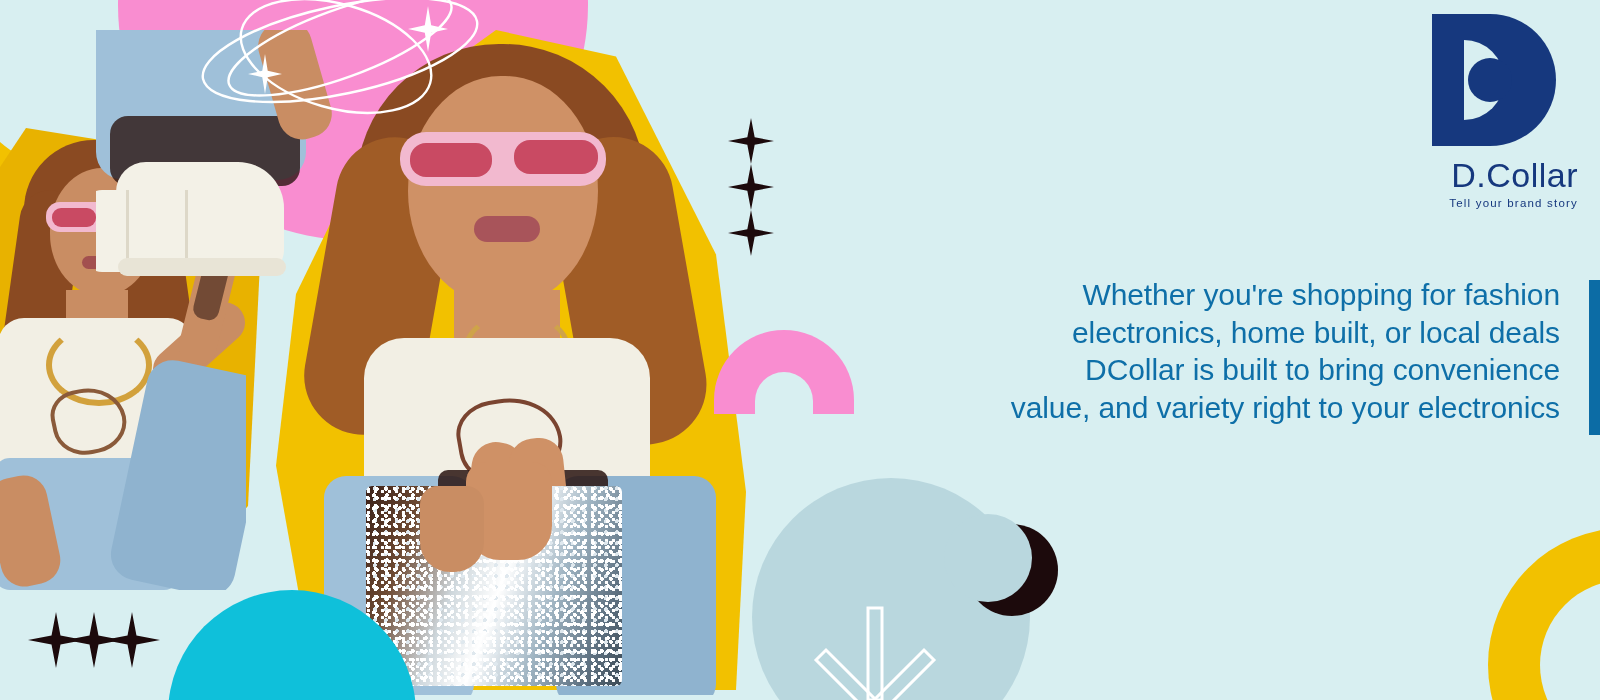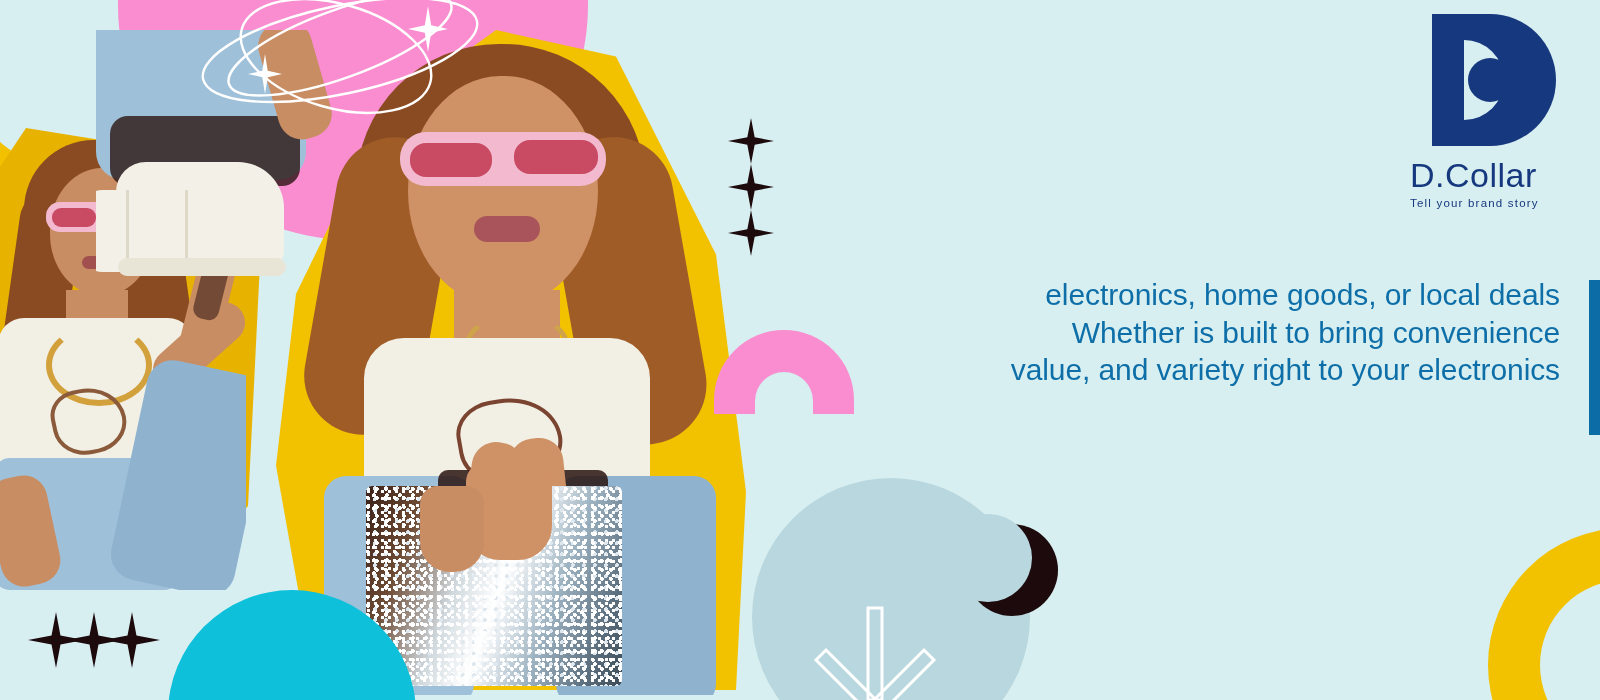--- a/index.html
+++ b/index.html
@@ -141,21 +141,21 @@
       radial-gradient(circle at 60% 70%, #ffffff 0 2px, transparent 2px),
       radial-gradient(circle at 80% 20%, #dfe8ee 0 2px, transparent 2px),
       radial-gradient(circle at 35% 80%, #ffffff 0 1.5px, transparent 2px),
       linear-gradient(110deg,#3a2018 0%,#6d4a33 18%,#cfd8dd 38%,#ffffff 52%,#9fb4c2 70%,#5d7080 88%,#3b4a55 100%);
     background-size:9px 9px,13px 13px,11px 11px,7px 7px,100% 100%;
   }
 
   
   #logo{
     position:absolute;right:22px;top:8px;width:168px;height:205px;
-    text-align:left;
+    text-align:right;
   }
   #logo-mark{width:144px;height:148px;margin:0 auto;display:block;}
   #logo-word{
     font-size:34px;color:#16387e;letter-spacing:.5px;line-height:1;
     margin-top:2px;font-weight:400;
   }
   #logo-tag{
     font-size:11.5px;color:#16387e;letter-spacing:1.2px;margin-top:5px;
   }
 
@@ -279,18 +279,19 @@
     <svg id="logo-mark" viewBox="0 0 140 148">
       <path d="M8 6 h58 a66 66 0 0 1 0 132 h-58 z" fill="#16387e"></path>
       <path d="M40 32 a40 40 0 1 1 0 80 z" fill="#d8eff1"></path>
       <circle cx="66" cy="72" r="22" fill="#16387e"></circle>
     </svg>
     <div id="logo-word">D.Collar</div>
     <div id="logo-tag">Tell your brand story</div>
   </div>
 
   <div id="copy">
-    <span class="line">electronics, home goods, or local deals</span>
-    <span class="line">Whether is built to bring convenience</span>
+    <span class="line">Whether you're shopping for fashion</span>
+    <span class="line">electronics, home built, or local deals</span>
+    <span class="line">DCollar is built to bring convenience</span>
     <span class="line">value, and variety right to your electronics</span>
   </div>
 
 </div>
 
 </body></html>

